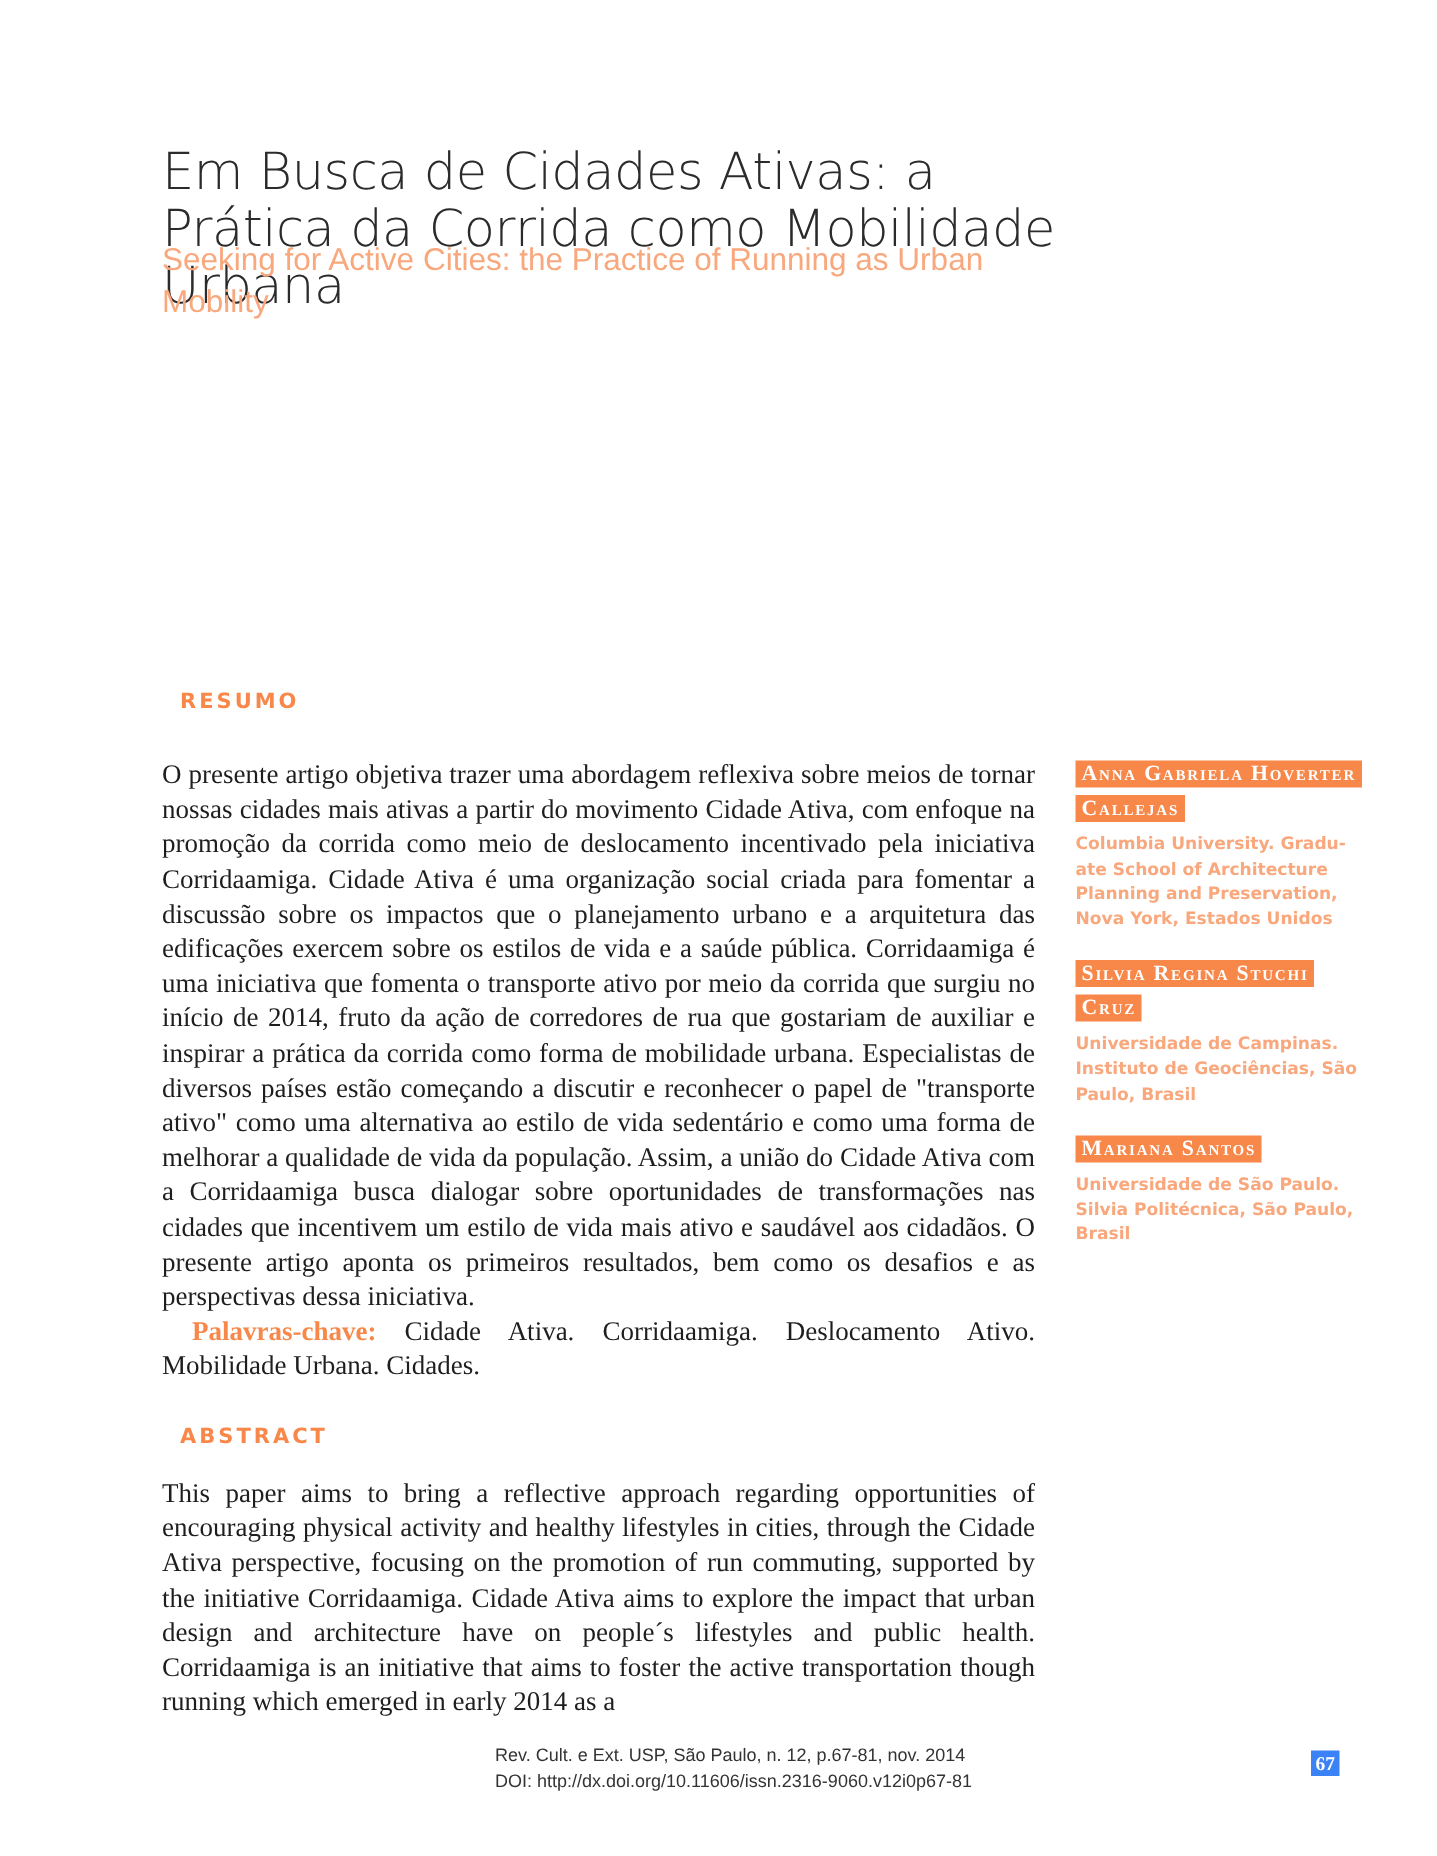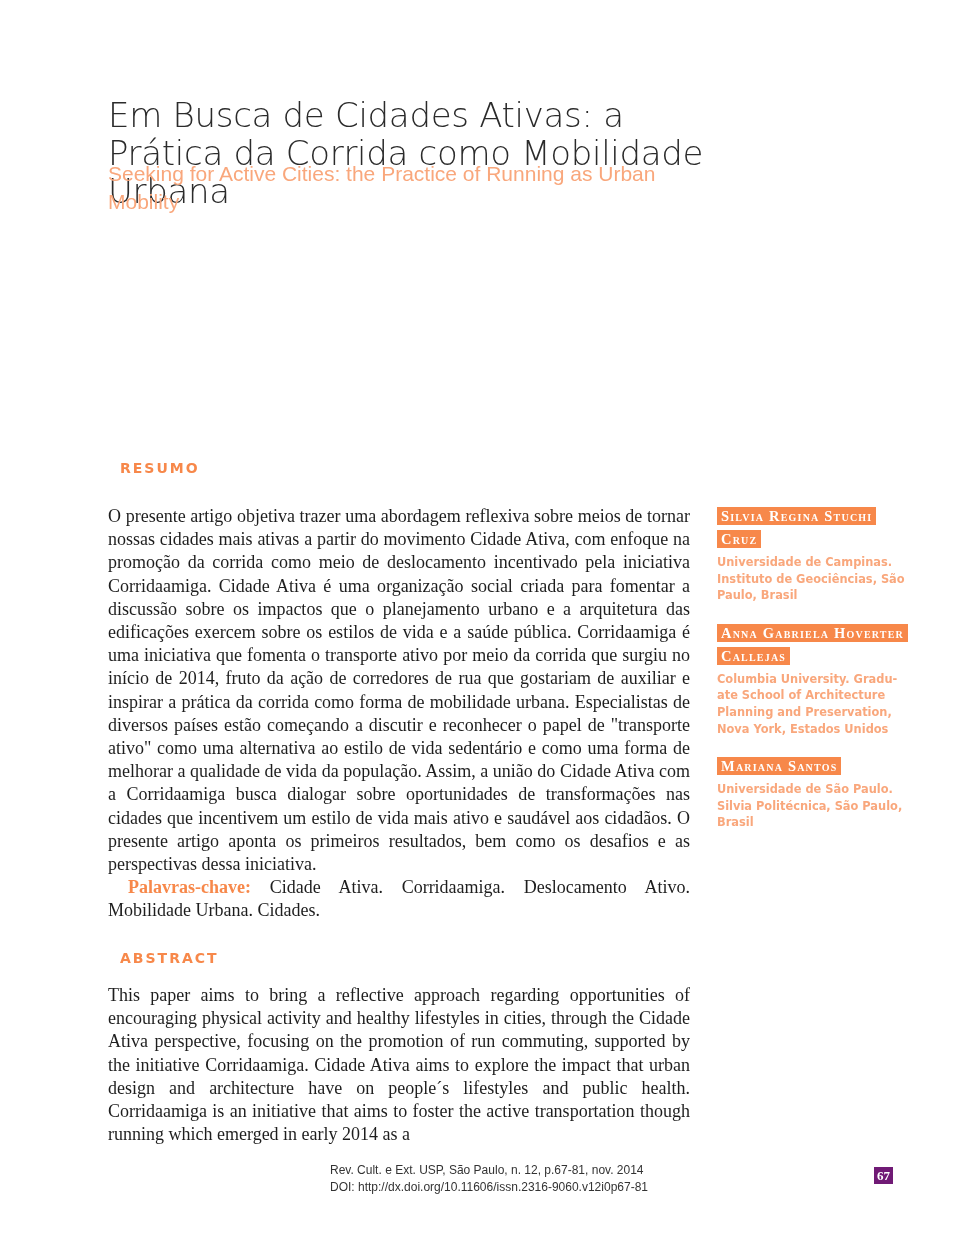--- a/index.html
+++ b/index.html
@@ -9,21 +9,21 @@
   .section-heading { position:absolute; left:120px; font-family:"DejaVu Sans", sans-serif; font-weight:bold; font-size:14px; letter-spacing:2px; color:#f7884a; }
   .body-text { position:absolute; left:108px; width:582px; font-family:"Liberation Serif", serif; font-size:18px; line-height:23.2px; color:#1e1e1e; text-align:justify; hyphens:manual; }
   .body-text p { margin:0; }
   .kw-label { color:#f7884a; font-weight:bold; }
   .indent { text-indent:20px; }
   .authors { position:absolute; left:717px; top:505px; width:190px; }
   .author { margin-bottom:18px; }
   .author-name { display:inline; background:#f7884a; color:#ffffff; font-family:"Liberation Serif", serif; font-weight:bold; font-variant:small-caps; font-size:14.5px; letter-spacing:1.2px; line-height:23px; padding:1px 4px; box-decoration-break:clone; -webkit-box-decoration-break:clone; }
   .author-affil { margin-top:3px; font-family:"DejaVu Sans", sans-serif; font-weight:bold; font-size:11.4px; line-height:16.6px; color:#f9a77c; }
   .footer { position:absolute; left:330px; top:1162px; width:358px; text-align:left; font-family:"Liberation Sans", sans-serif; font-size:12px; line-height:17px; color:#333333; }
-  .page-number { position:absolute; left:874px; top:1167px; background:#701a75; color:#ffffff; font-family:"Liberation Serif", serif; font-weight:bold; font-size:13px; padding:0 3px; line-height:17px; }
+  .page-number { position:absolute; left:874px; top:1167px; background:#3b82f6; color:#ffffff; font-family:"Liberation Serif", serif; font-weight:bold; font-size:13px; padding:0 3px; line-height:17px; }
 </style>
 </head>
 <body>
 
 <h1 class="title" style="margin:0;">Em Busca de Cidades Ativas: a Prática da Corrida como Mobilidade Urbana</h1>
 <h2 class="subtitle" style="margin:0;font-weight:normal;">Seeking for Active Cities: the Practice of Running as Urban Mobility</h2>
 
 <div class="section-heading" style="top:460px;">RESUMO</div>
 
 <div class="body-text" style="top:505px;">
@@ -35,26 +35,26 @@
 </div>
 
 <div class="section-heading" style="top:950px;">ABSTRACT</div>
 
 <div class="body-text" style="top:984px;">
   <p>This paper aims to bring a reflective approach regarding opportunities of encouraging physical activity and healthy lifestyles in cities, through the Cidade Ativa perspective, focusing on the promotion of run commuting, supported by the initiative Corri­daamiga. Cidade Ativa aims to explore the impact that urban design and architecture have on people´s lifestyles and public health. Corridaamiga is an initiative that aims to foster the active transportation though running which emerged in early 2014 as a</p>
 </div>
 
 <div class="authors">
   <div class="author">
+    <span class="author-name">Anna Gabriela Hoverter Callejas</span>
+    <div class="author-affil">Columbia University. Gradu­ate School of Architecture Planning and Preservation, Nova York, Estados Unidos</div>
+  </div>
+  <div class="author">
     <span class="author-name">Silvia Regina Stuchi Cruz</span>
     <div class="author-affil">Universidade de Campinas. Instituto de Geociências, São Paulo, Brasil</div>
-  </div>
-  <div class="author">
-    <span class="author-name">Anna Gabriela Hoverter Callejas</span>
-    <div class="author-affil">Columbia University. Gradu­ate School of Architecture Planning and Preservation, Nova York, Estados Unidos</div>
   </div>
   <div class="author">
     <span class="author-name">Mariana Santos</span>
     <div class="author-affil">Universidade de São Paulo. Silvia Politécnica, São Pau­lo, Brasil</div>
   </div>
 </div>
 
 <div class="footer">
   <div>Rev. Cult. e Ext. USP, São Paulo, n. 12, p.67-81, nov. 2014</div>
   <div>DOI: http://dx.doi.org/10.11606/issn.2316-9060.v12i0p67-81</div>

